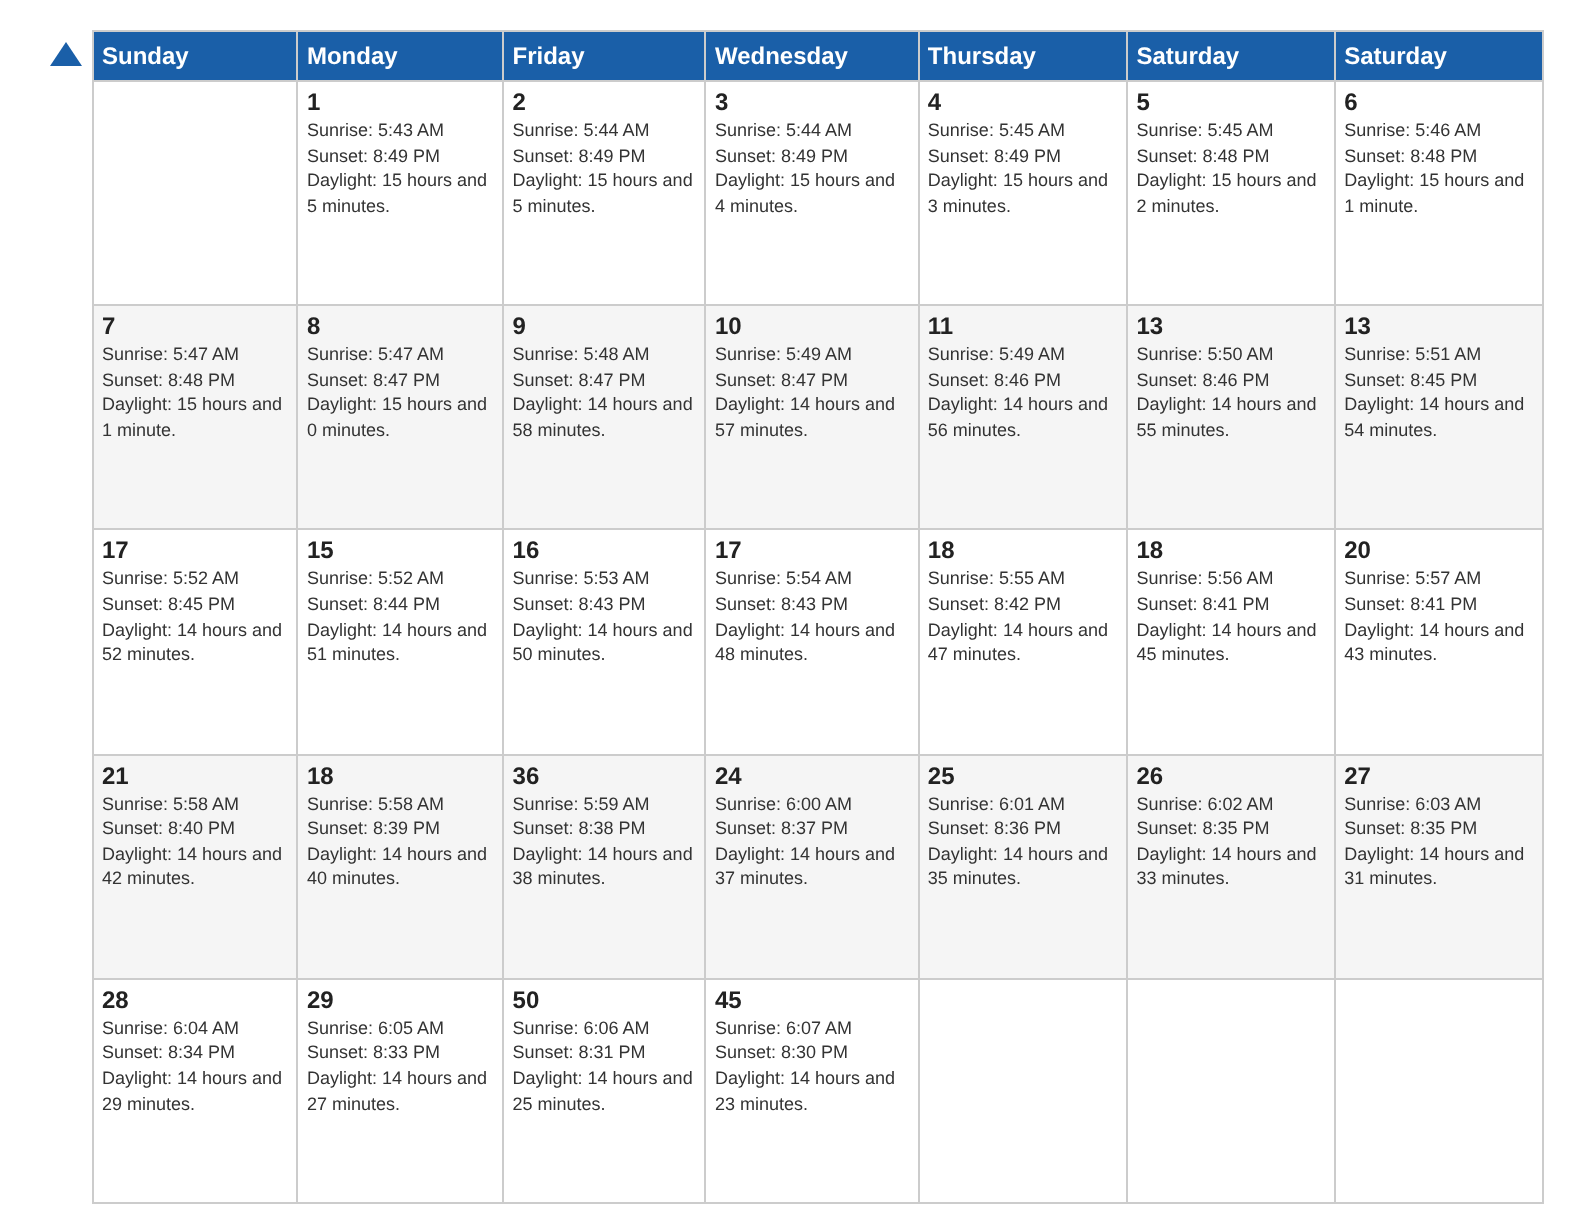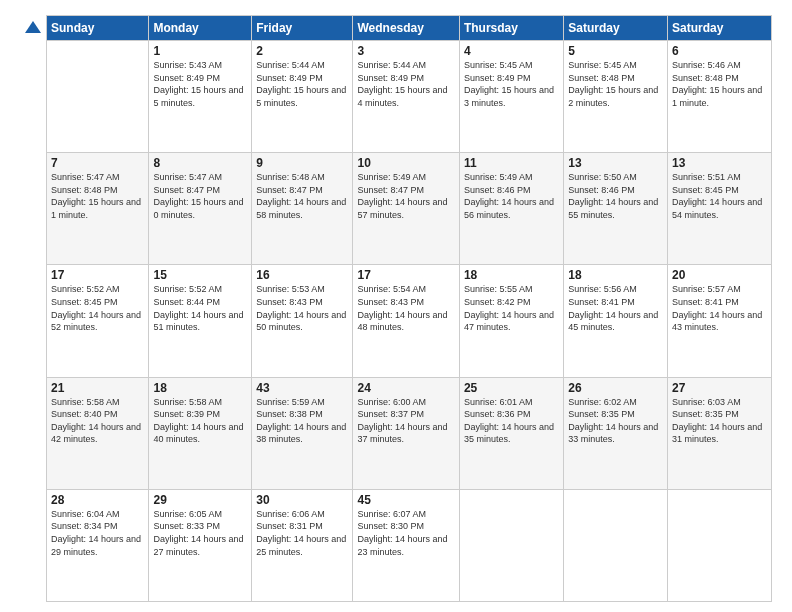--- a/index.html
+++ b/index.html
@@ -220,21 +220,21 @@
         <tr>
           <td>
             <span class="day-number">21</span>
             <div class="day-info">Sunrise: 5:58 AM<br>Sunset: 8:40 PM<br>Daylight: 14 hours and 42 minutes.</div>
           </td>
           <td>
             <span class="day-number">18</span>
             <div class="day-info">Sunrise: 5:58 AM<br>Sunset: 8:39 PM<br>Daylight: 14 hours and 40 minutes.</div>
           </td>
           <td>
-            <span class="day-number">43</span>
+            <span class="day-number">36</span>
             <div class="day-info">Sunrise: 5:59 AM<br>Sunset: 8:38 PM<br>Daylight: 14 hours and 38 minutes.</div>
           </td>
           <td>
             <span class="day-number">24</span>
             <div class="day-info">Sunrise: 6:00 AM<br>Sunset: 8:37 PM<br>Daylight: 14 hours and 37 minutes.</div>
           </td>
           <td>
             <span class="day-number">25</span>
             <div class="day-info">Sunrise: 6:01 AM<br>Sunset: 8:36 PM<br>Daylight: 14 hours and 35 minutes.</div>
           </td>
@@ -250,21 +250,21 @@
         <tr>
           <td>
             <span class="day-number">28</span>
             <div class="day-info">Sunrise: 6:04 AM<br>Sunset: 8:34 PM<br>Daylight: 14 hours and 29 minutes.</div>
           </td>
           <td>
             <span class="day-number">29</span>
             <div class="day-info">Sunrise: 6:05 AM<br>Sunset: 8:33 PM<br>Daylight: 14 hours and 27 minutes.</div>
           </td>
           <td>
-            <span class="day-number">30</span>
+            <span class="day-number">50</span>
             <div class="day-info">Sunrise: 6:06 AM<br>Sunset: 8:31 PM<br>Daylight: 14 hours and 25 minutes.</div>
           </td>
           <td>
             <span class="day-number">45</span>
             <div class="day-info">Sunrise: 6:07 AM<br>Sunset: 8:30 PM<br>Daylight: 14 hours and 23 minutes.</div>
           </td>
           <td class="empty-cell"></td>
           <td class="empty-cell"></td>
           <td class="empty-cell"></td>
         </tr>

